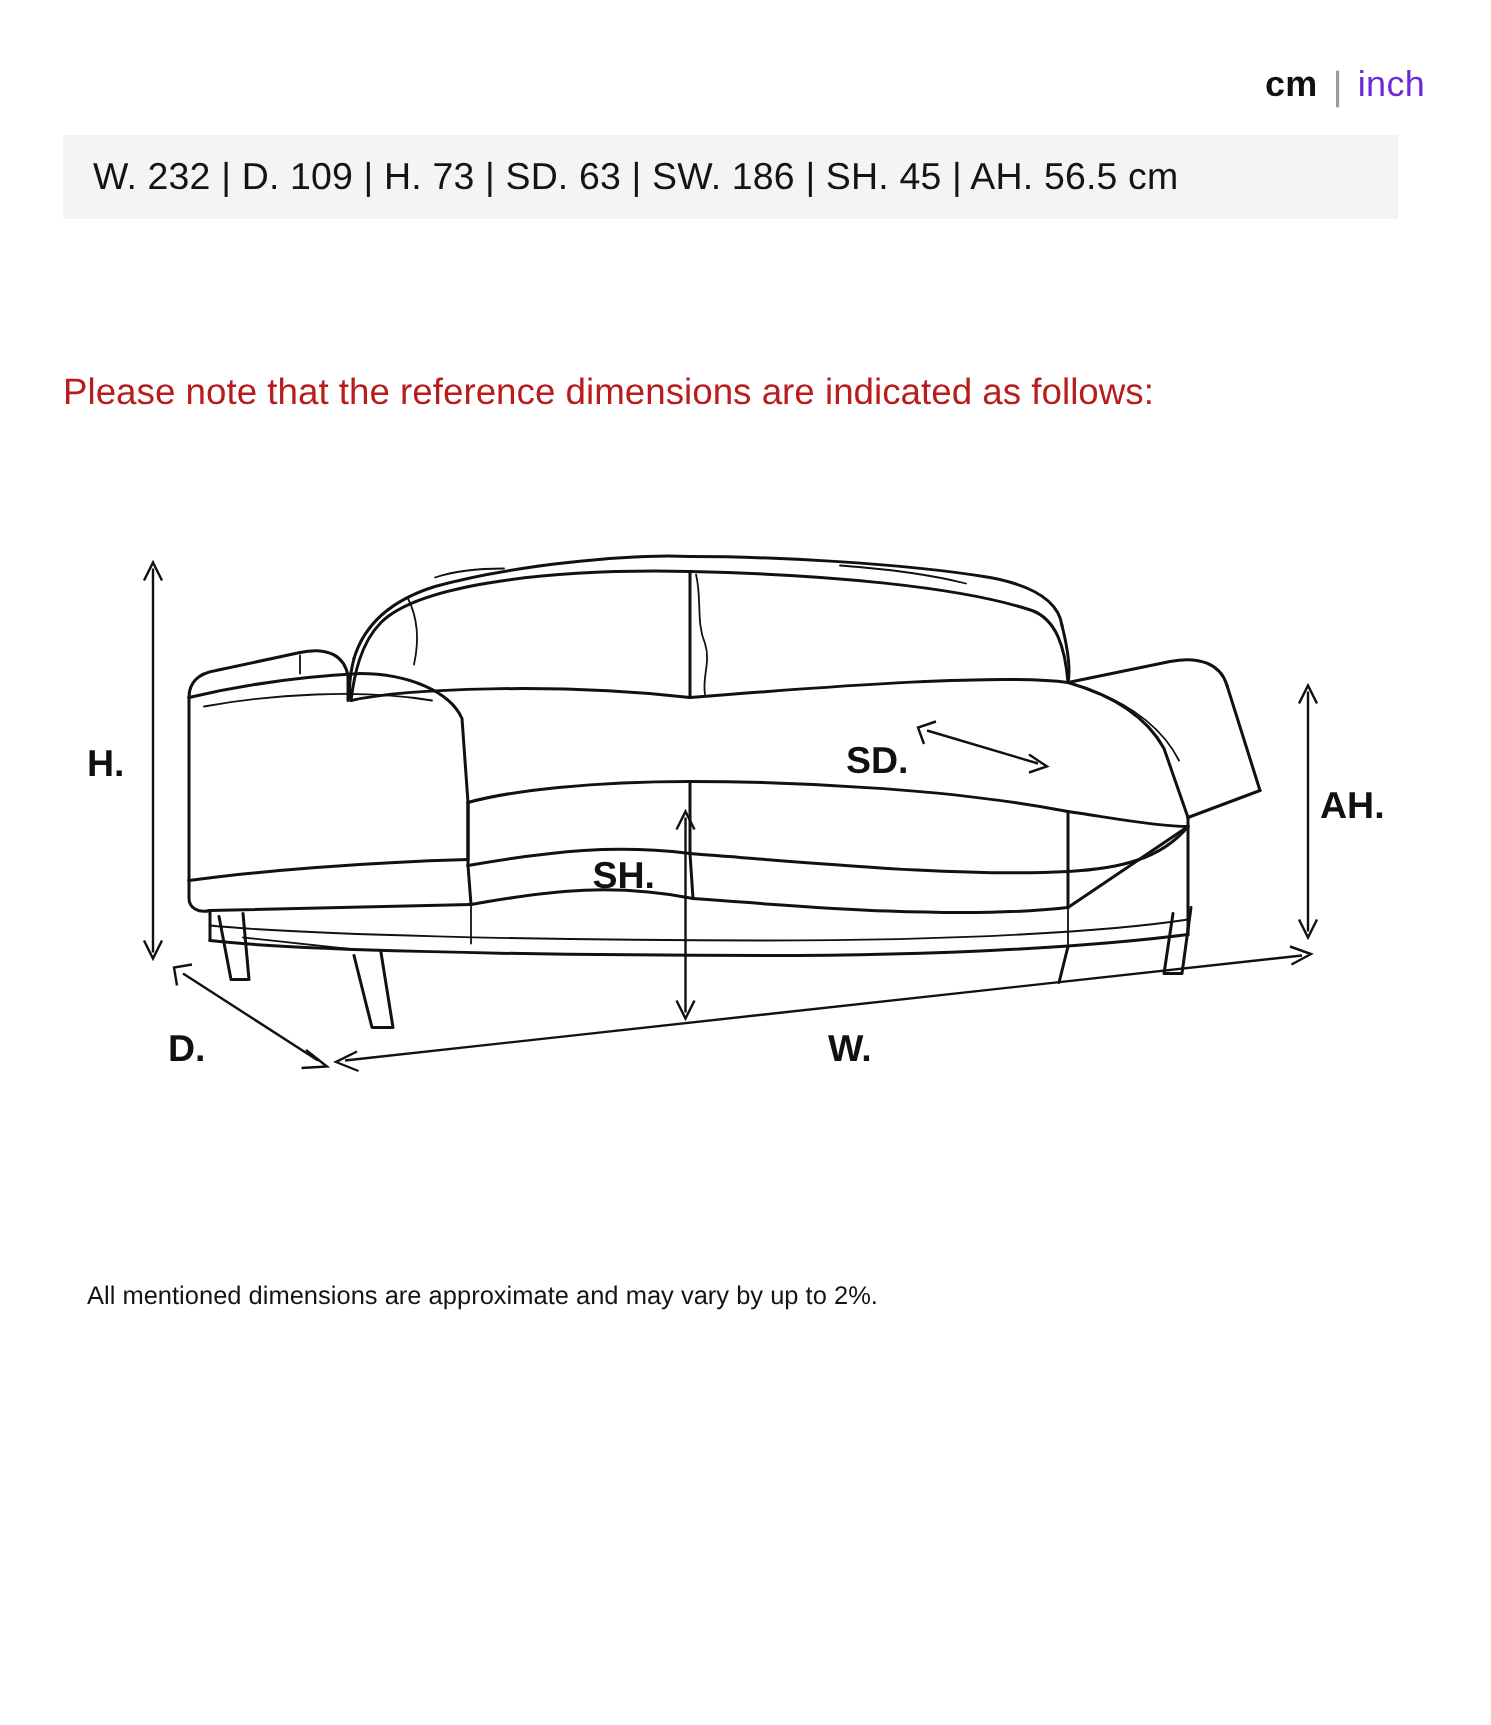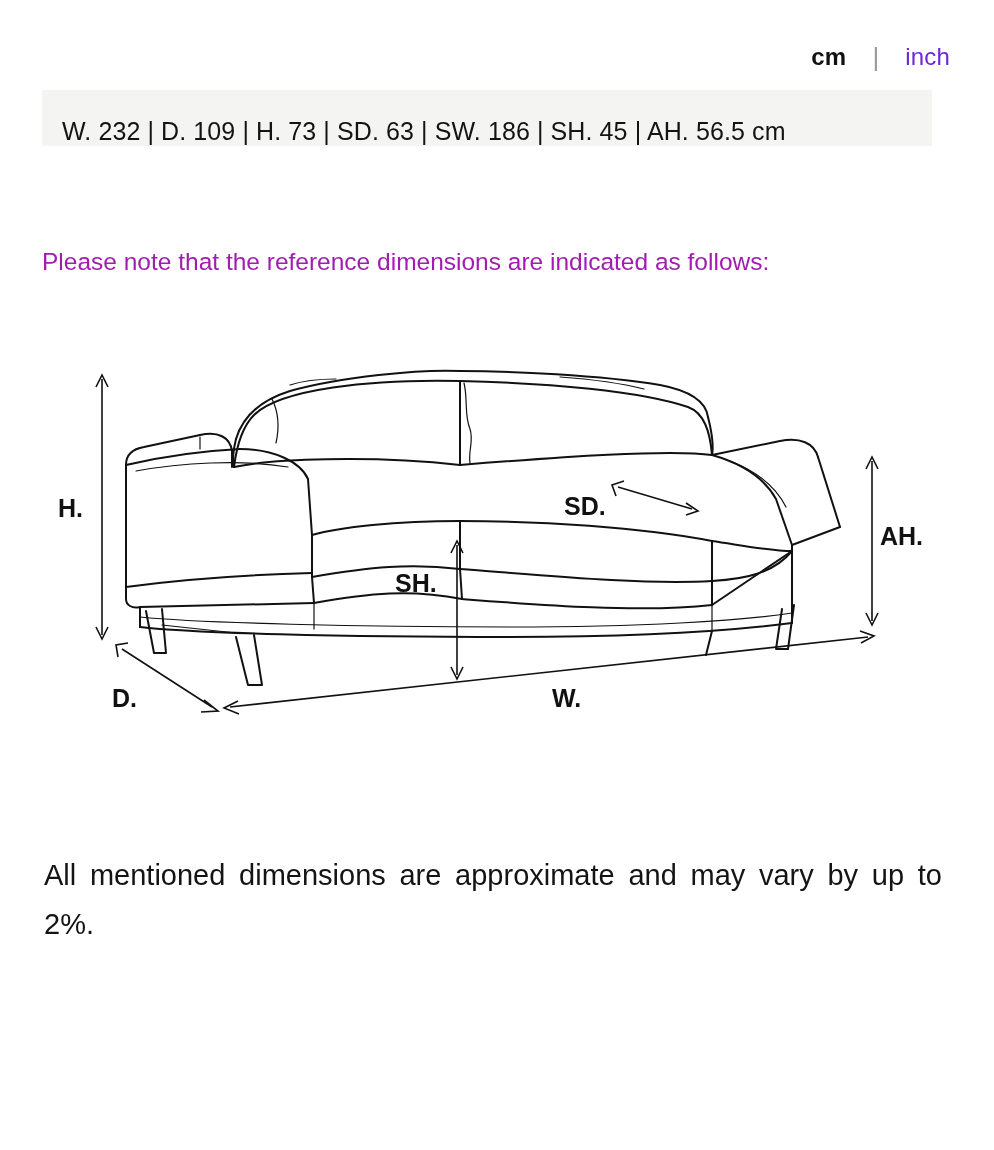--- a/index.html
+++ b/index.html
@@ -16,21 +16,21 @@
     overflow: hidden;
   }
 
   
   .unit-toggle {
     position: absolute;
     top: 44px;
     right: 44px;
     display: flex;
     align-items: center;
-    gap: 26px;
+    gap: 10px;
     font-size: 24px;
     line-height: 1;
   }
   .unit-toggle .unit {
     letter-spacing: 0.2px;
   }
   .unit-toggle .unit.active {
     font-weight: 700;
     color: #111111;
   }
@@ -46,50 +46,50 @@
 
   
   .dim-bar {
     position: absolute;
     top: 90px;
     left: 42px;
     width: 890px;
     height: 56px;
     background: #f4f4f3;
     display: flex;
-    align-items: flex-end;
+    align-items: center;
     padding-left: 20px;
     box-sizing: border-box;
   }
   .dim-bar .dim-text {
     font-size: 25px;
     font-weight: 400;
     color: #141414;
     letter-spacing: 0.1px;
     white-space: nowrap;
   }
 
   
   .note-top {
     position: absolute;
     top: 212px;
     left: 42px;
     width: 898px;
     font-size: 24.5px;
     line-height: 49px;
-    color: #a21caf;
+    color: #b91c1c;
     text-align: justify;
     text-align-last: left;
   }
   .note-bottom {
     position: absolute;
     top: 822px;
-    left: 44px;
+    left: 58px;
     width: 898px;
-    font-size: 29px;
+    font-size: 17px;
     line-height: 49px;
     color: #141414;
     text-align: justify;
     text-align-last: left;
   }
 
   
   .diagram {
     position: absolute;
     top: 355px;

